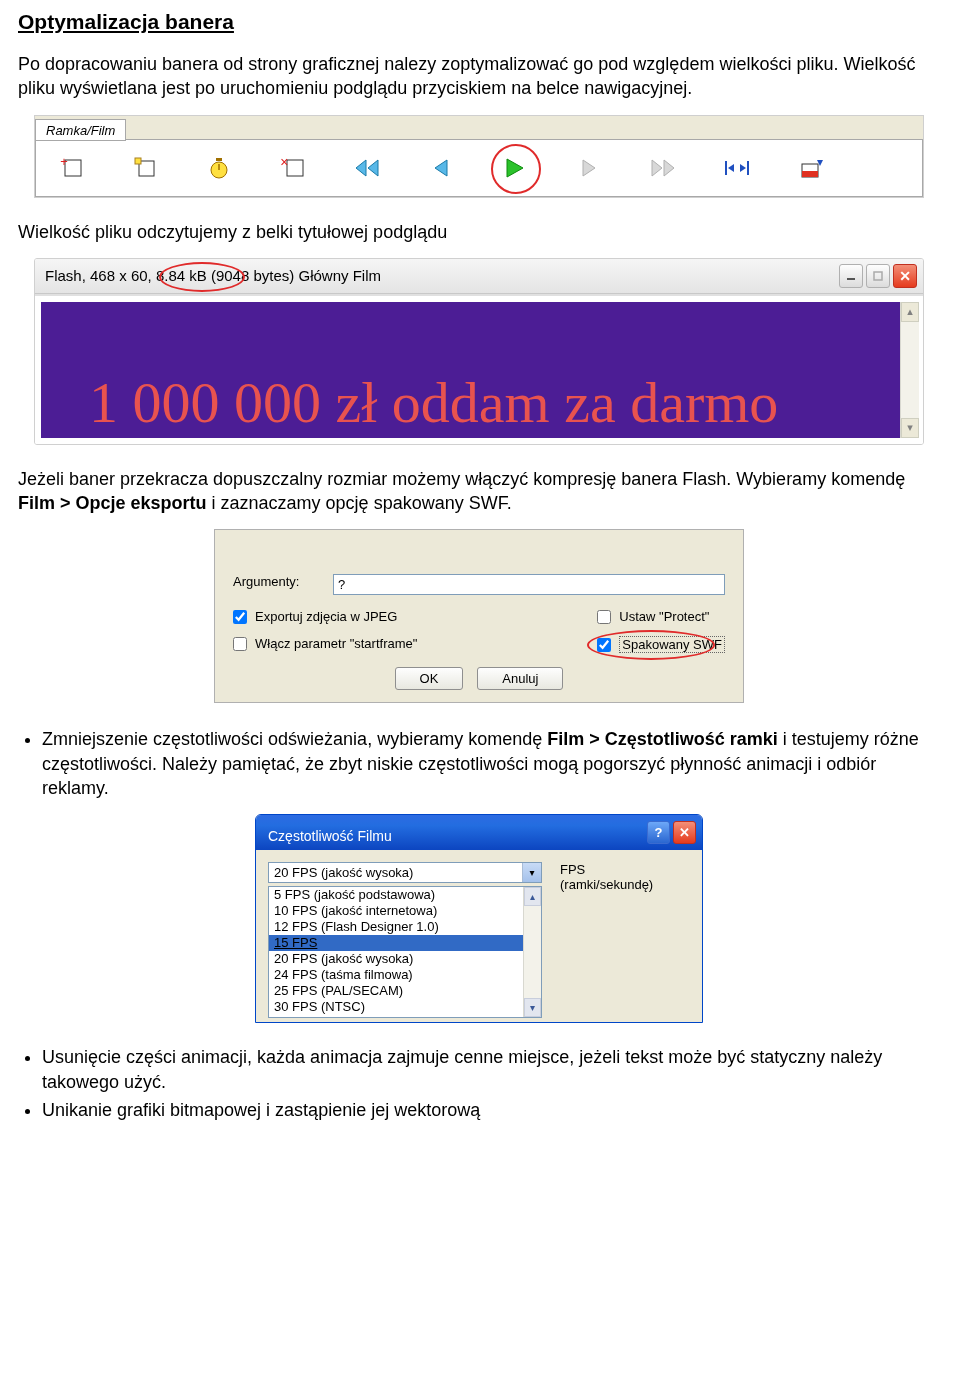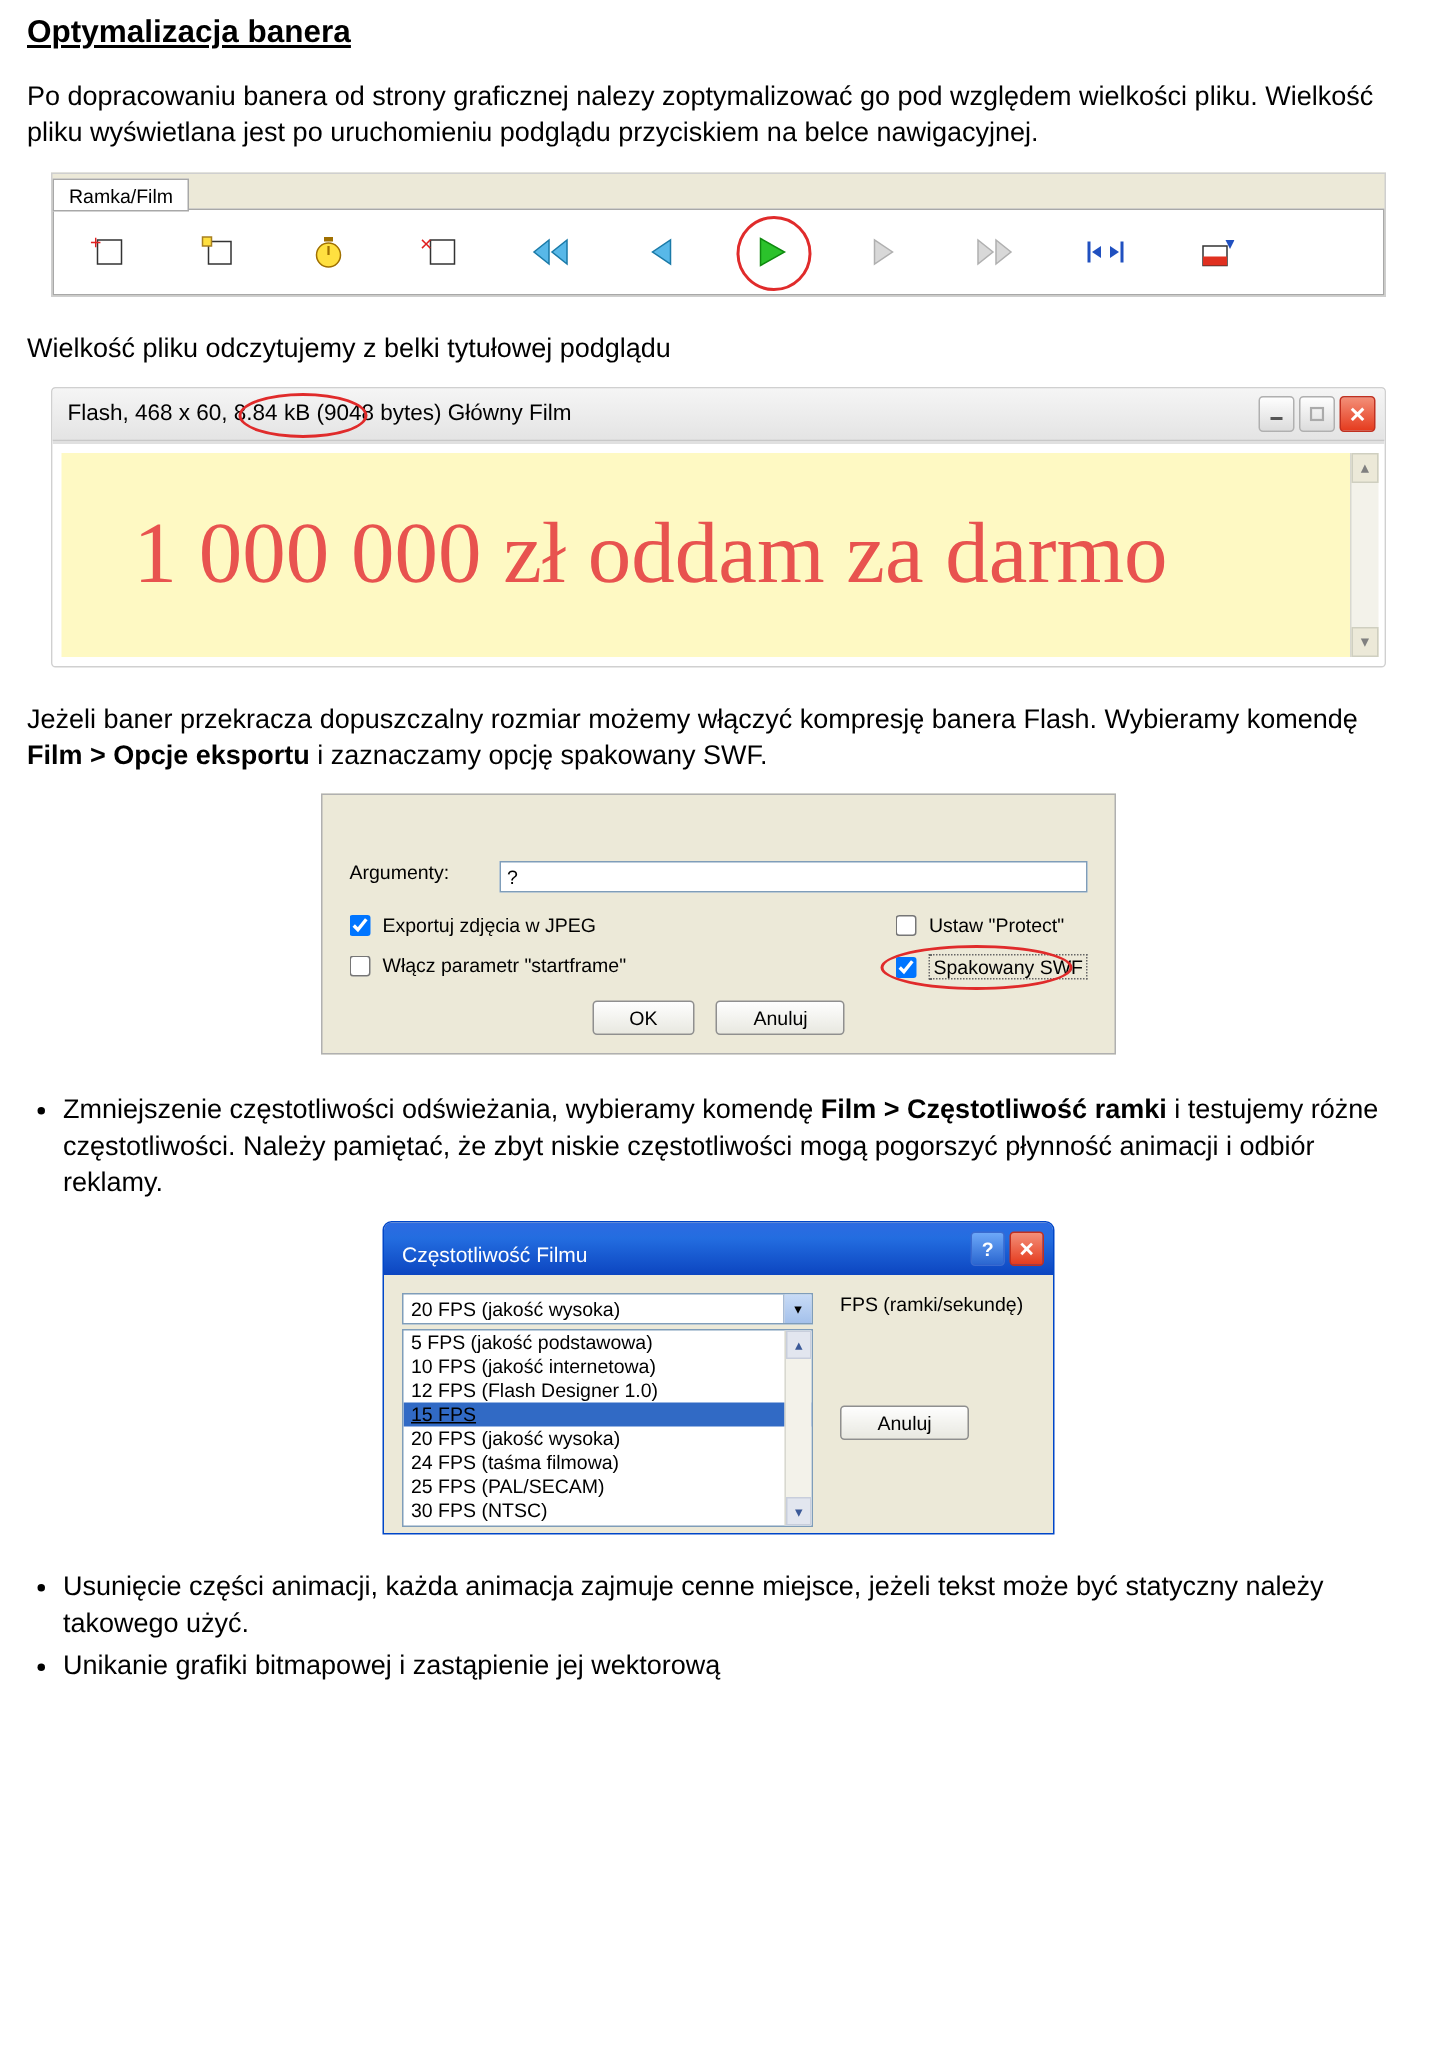--- a/index.html
+++ b/index.html
@@ -33,20 +33,21 @@
     line-height: 1.35;
   }
   .bold { font-weight: bold; }
 
   
   .shot1 {
     width: 888px;
     margin: 0 auto 22px auto;
     background: #ece9d8;
     border: 1px solid #cfcfcf;
+    font-style: italic;
   }
   .shot1 .tab {
     display: inline-block;
     background: #fff;
     border: 1px solid #a8a8a8;
     padding: 3px 10px 2px 10px;
     font-size: 13px;
     margin: 2px 0 0 0;
     position: relative;
     top: 1px;
@@ -133,27 +134,27 @@
     color: #fff;
     font-weight: bold;
   }
   .shot2 .vpwrap {
     border-top: 2px solid #e0e0e0;
     background: #fff;
     padding: 6px;
     position: relative;
   }
   .shot2 .viewport {
-    background: #fef9c3;
+    background: #4c1d95;
     color: #e8534f;
     font-family: 'Times New Roman', serif;
     font-size: 58px;
     height: 136px;
     display: flex;
-    align-items: center;
+    align-items: flex-end;
     overflow: hidden;
     white-space: nowrap;
     padding-left: 48px;
     padding-bottom: 2px;
     box-sizing: border-box;
   }
   .shot2 .scroll {
     position: absolute;
     right: 4px;
     top: 6px;
@@ -276,21 +277,21 @@
   .dlgbtn.close {
     background: linear-gradient(180deg,#f38f78,#e53b1e);
     border-color: #c03020;
   }
   .shot4 .body {
     display: flex;
     padding: 12px 12px 4px 12px;
     gap: 18px;
   }
   .shot4 .left { flex: 1; }
-  .shot4 .right { width: 130px; display: flex; flex-direction: column; gap: 60px; }
+  .shot4 .right { width: 130px; display: flex; flex-direction: row; gap: 60px; }
   .shot4 .dropdown {
     display: flex;
     border: 1px solid #7f9db9;
     background: #fff;
     margin-bottom: 3px;
   }
   .shot4 .dropdown span {
     flex: 1;
     padding: 2px 5px;
   }

